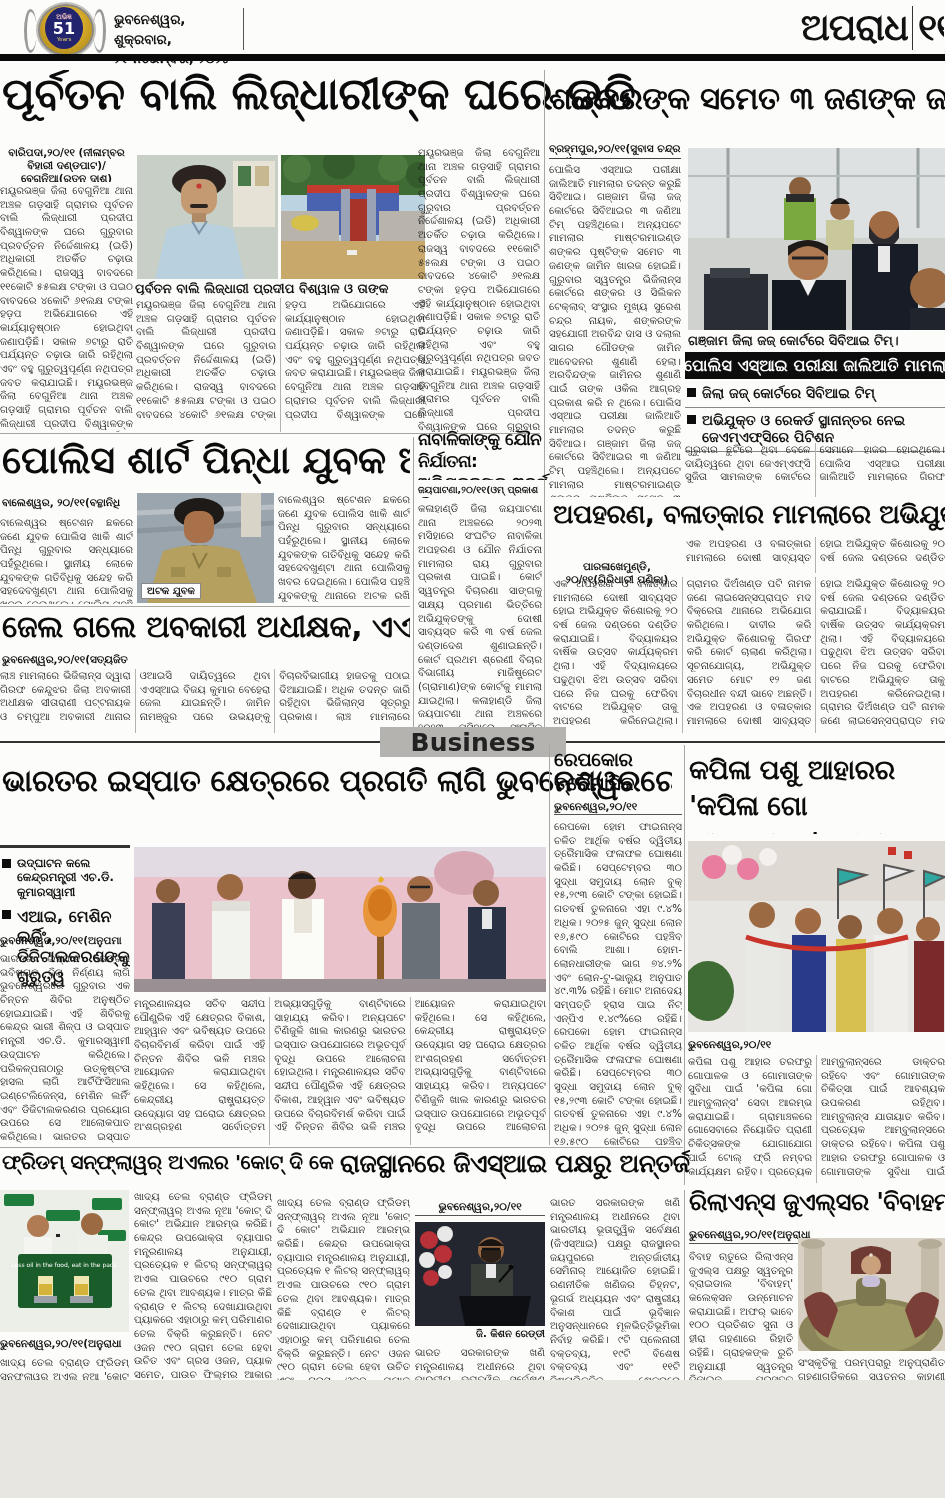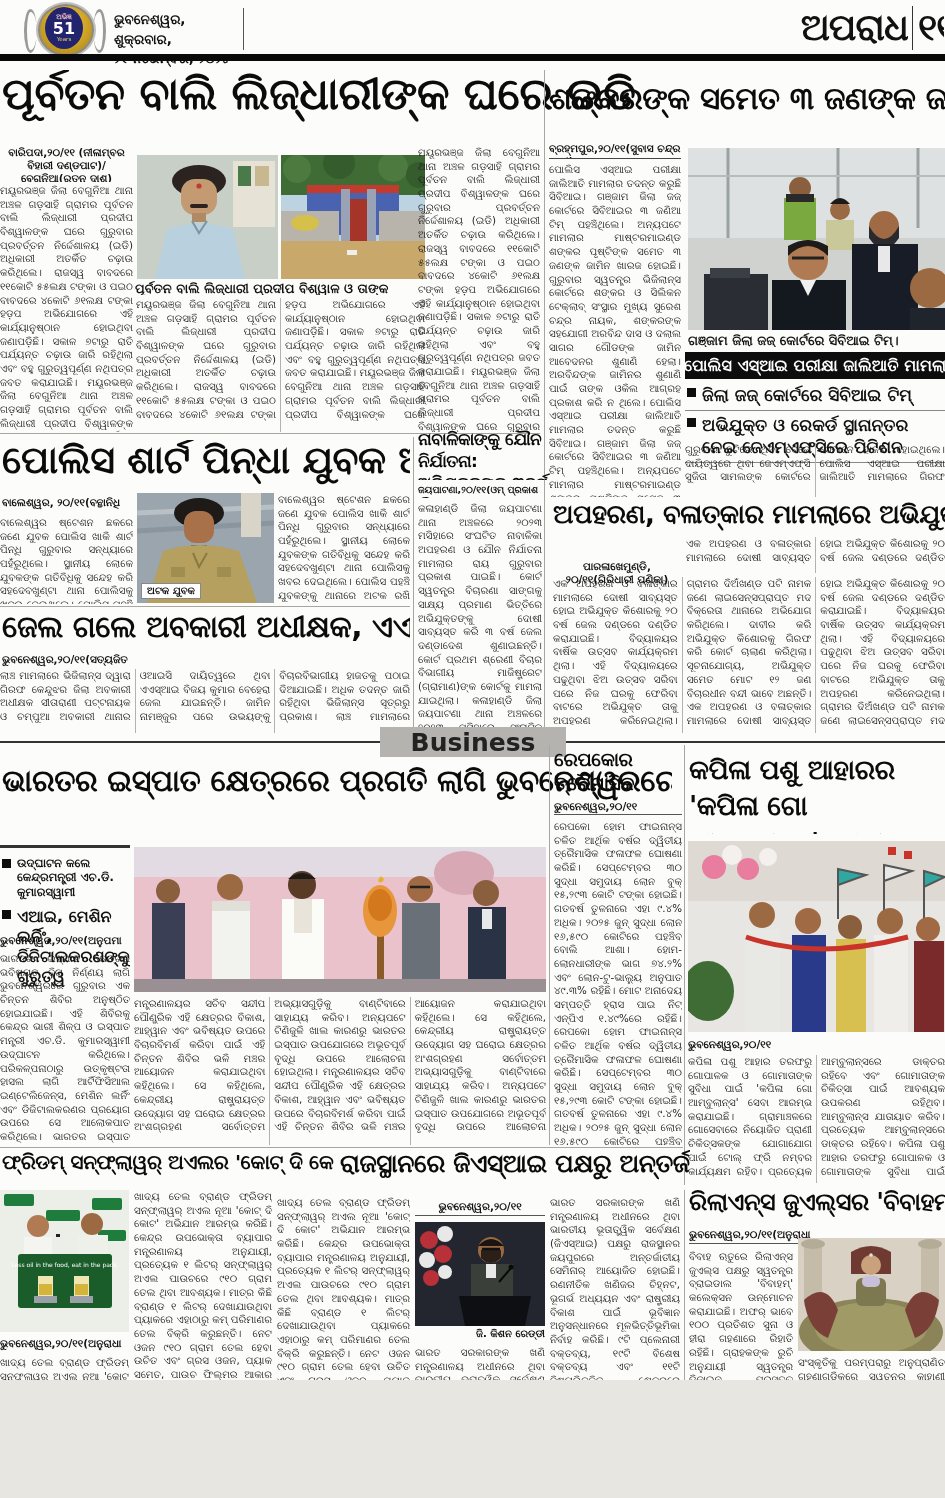--- a/index.html
+++ b/index.html
@@ -14,21 +14,21 @@
   .c2{column-count:2;column-gap:9px;column-rule:1px solid #b5b2ac;}
   .c3{column-count:3;column-gap:9px;column-rule:1px solid #b5b2ac;}
   .caption{font-weight:bold;font-size:13px;text-align:left;overflow:hidden;}
   .vrule{width:1px;background:#a9a6a0;}
   .hrule{height:1px;background:#a9a6a0;}
   .blackbar{background:#0a0a0a;}
   .photo{display:block;overflow:hidden;background:#ddd;}
   .photo svg{display:block;}
   .boxtitle{background:#0d0d0d;color:#fff;font-weight:bold;font-size:16px;
             display:flex;align-items:center;justify-content:center;overflow:hidden;white-space:nowrap;}
-  .bullet-row{display:flex;align-items:flex-start;gap:6px;font-weight:bold;font-size:17px;
+  .bullet-row{display:flex;align-items:flex-start;gap:6px;font-weight:bold;font-size:14px;
               line-height:1.25;overflow:hidden;padding:4px 2px;}
   .sq{flex:0 0 auto;width:9px;height:9px;background:#0d0d0d;margin-top:3px;}
   .badge{background:#b5b3b0;color:#222;font-weight:bold;font-size:25px;display:flex;
          align-items:center;justify-content:center;overflow:hidden;}
   .masthead-date{font-weight:bold;font-size:13.5px;line-height:1.45;}
   .section-title{font-weight:bold;font-size:37px;letter-spacing:-1px;white-space:nowrap;overflow:hidden;}
   .overlay-cap{position:absolute;left:4px;bottom:4px;background:#fff;border:1px solid #888;
                font-weight:bold;font-size:10px;padding:1px 5px;}
   .regsq{width:14px;height:14px;background:#a9a9a9;}
   .dot{width:15px;height:15px;border-radius:50%;}

